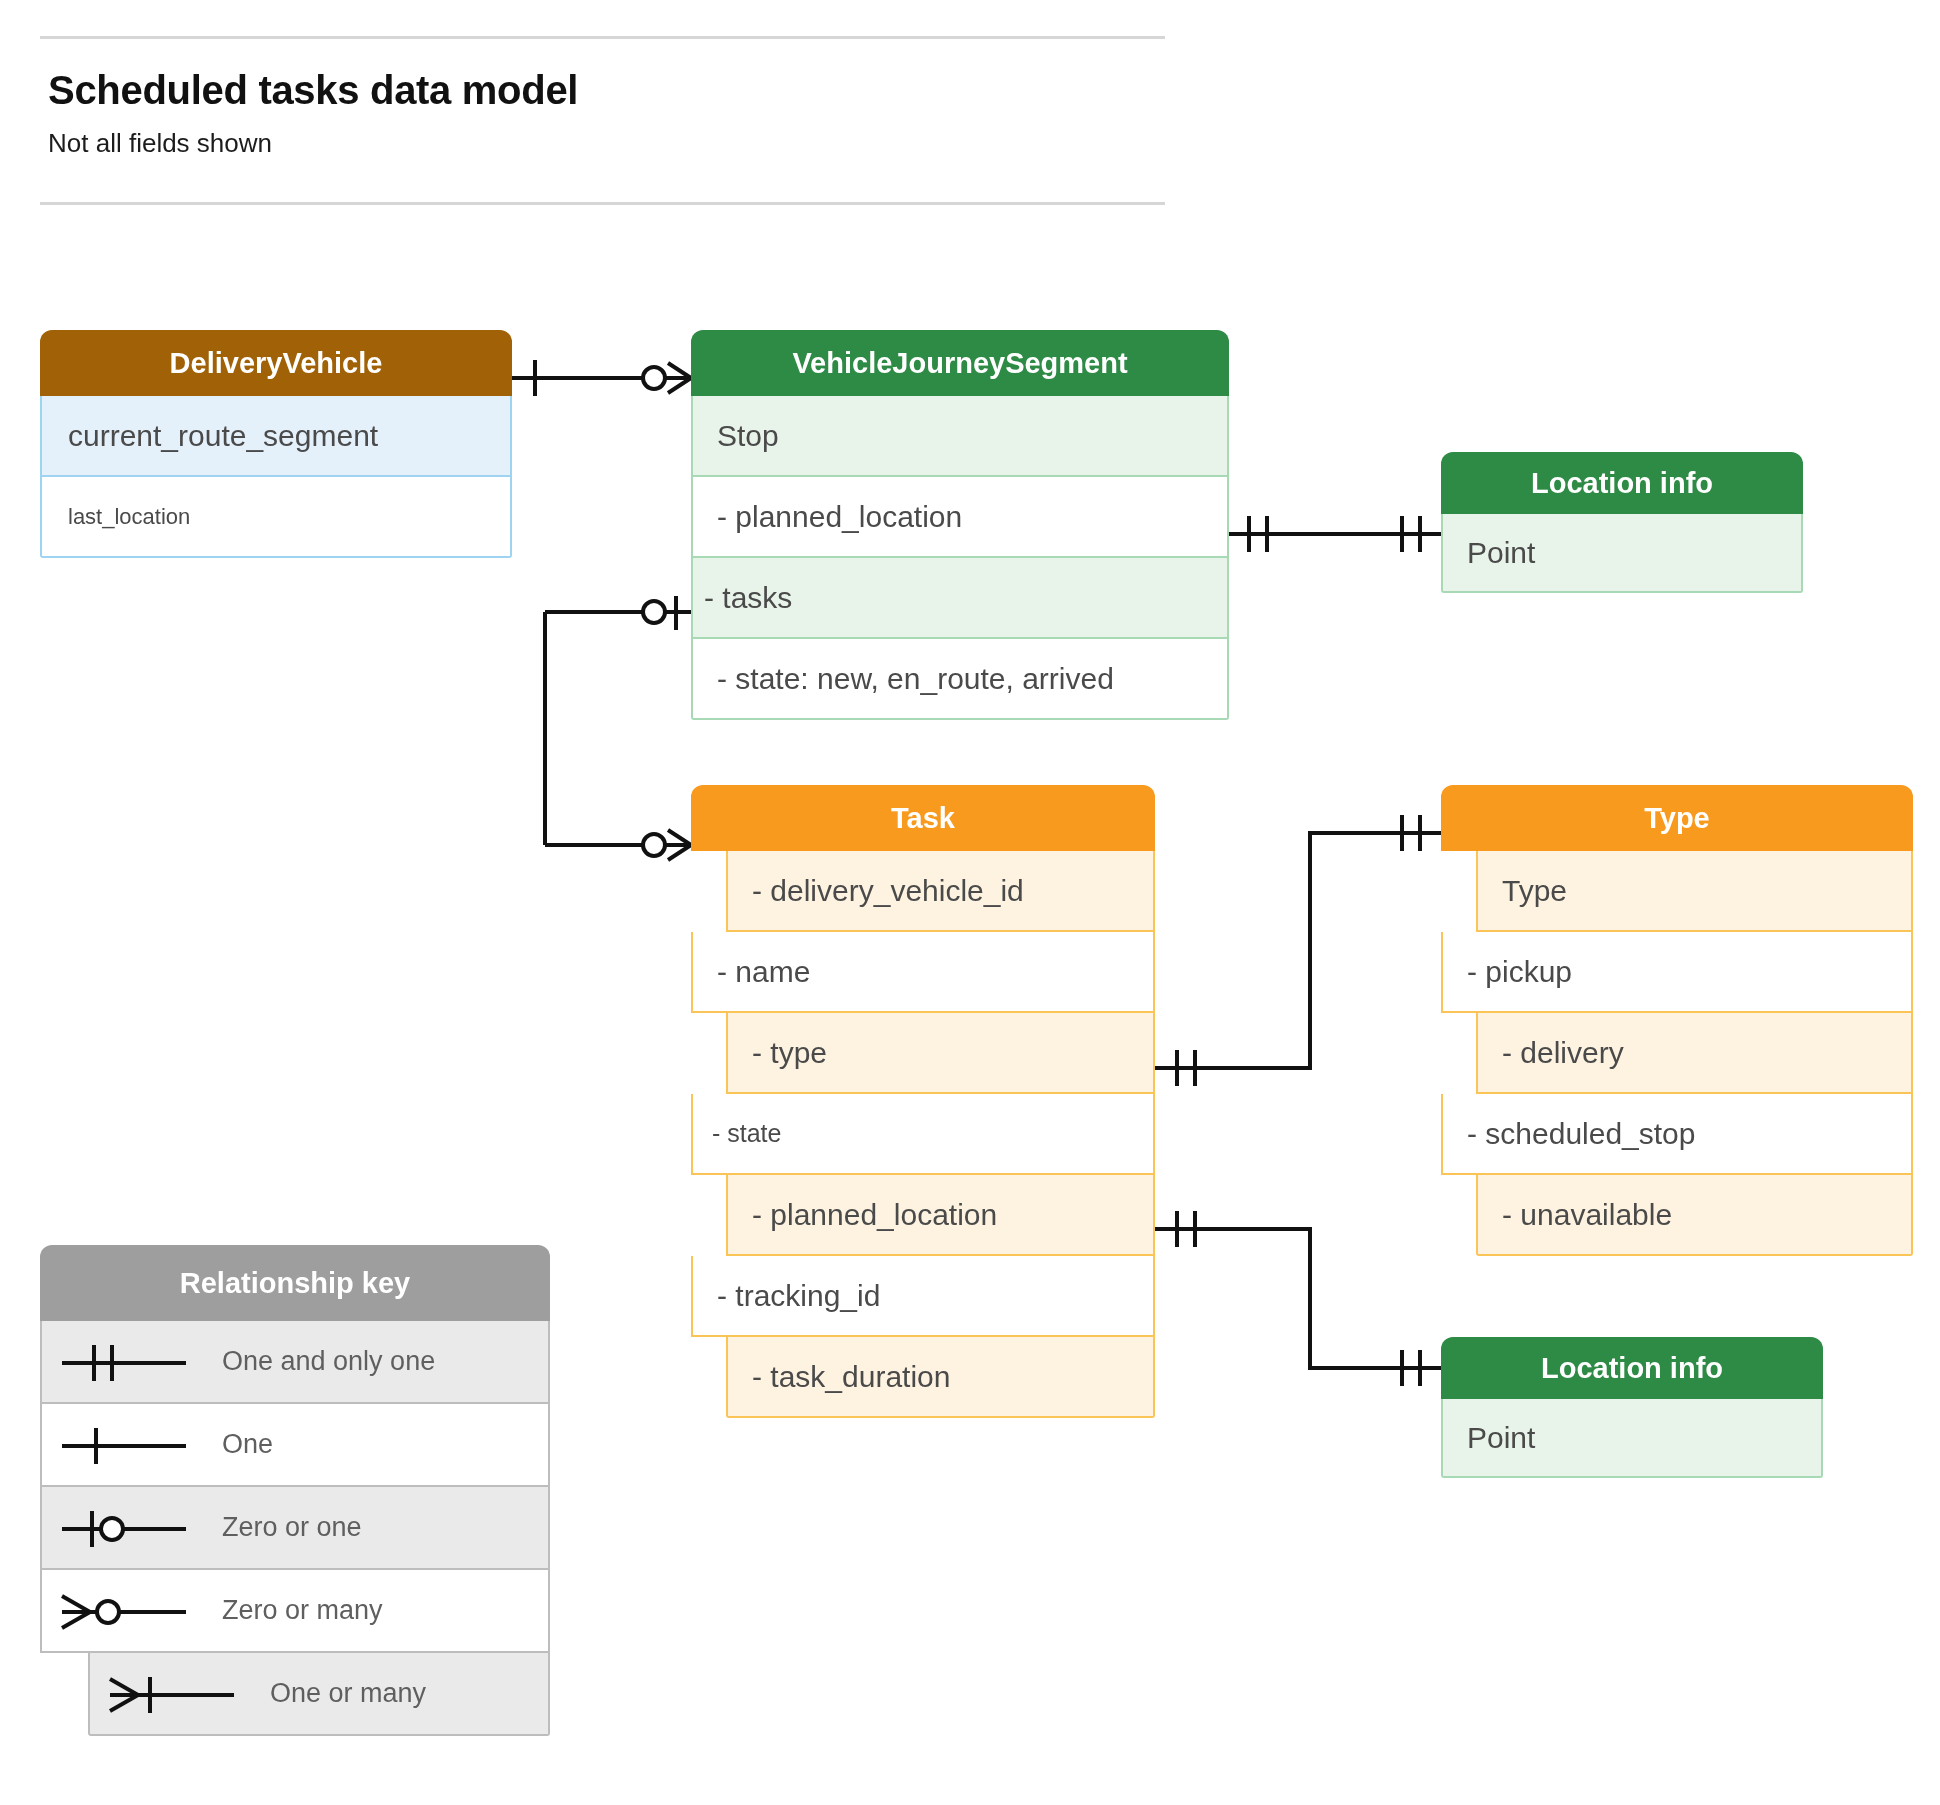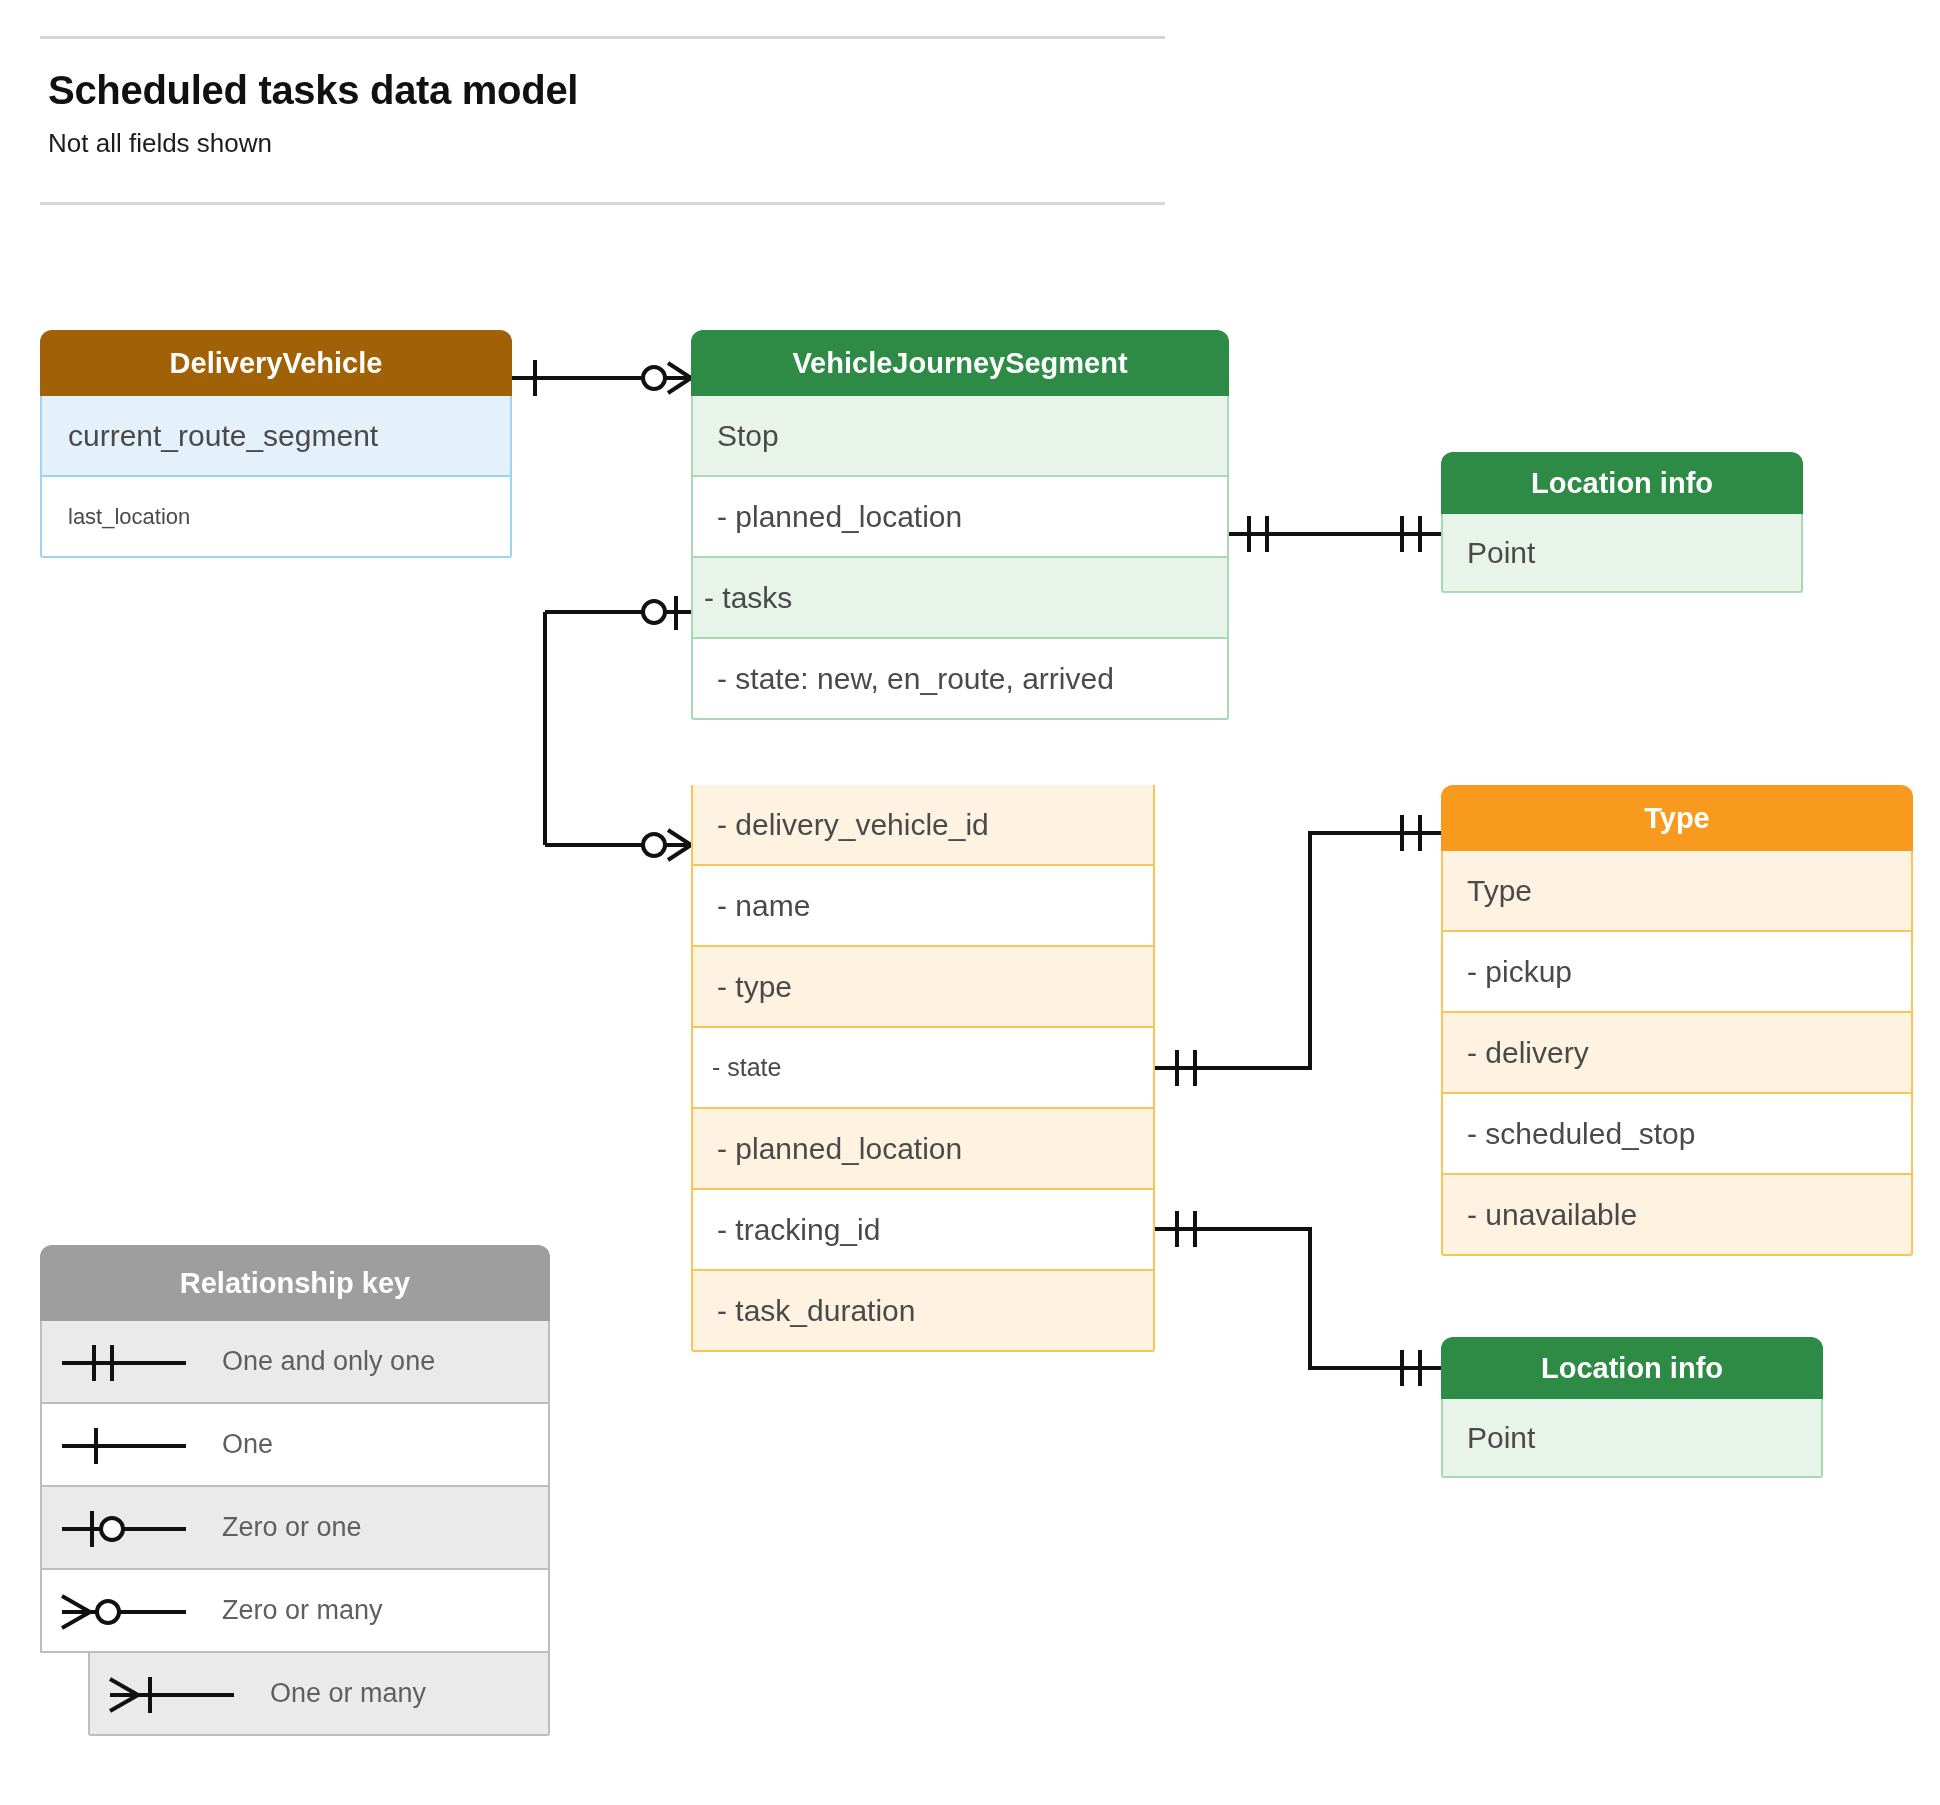--- a/index.html
+++ b/index.html
@@ -55,21 +55,21 @@
 
   
   .sc-green .hdr{background:#2e8b46;}
   .sc-green .row{border-color:#a6d9b4;}
   .sc-green .row.tint{background:#e8f4ea;}
   .sc-green .row.plain{background:#ffffff;}
 
   
   .sc-orange .hdr{background:#f79a1e;}
   .sc-orange .row{border-color:#fbc457;}
-  .sc-orange .row.tint{background:#fdf3e0;}
+  .sc-orange .row.tint{background:#fdf3e0;margin-left:35px;}
   .sc-orange .row.plain{background:#ffffff;}
 
   
   .sc-grey .hdr{background:#9e9e9e;}
   .sc-grey .row{border-color:#bdbdbd;}
   .sc-grey .row.tint{background:#eaeaea;}
   .sc-grey .row.plain{background:#ffffff;}
 
   
   .legend-row{position:relative;}
@@ -168,20 +168,21 @@
   </div>
 
   <div class="entity sc-green" style="left:1441px;top:452px;width:362px;">
     <div class="hdr" style="height:62px;font-size:29px;">Location info</div>
     <div class="row tint last" style="height:79px;font-size:30px;padding-left:24px;">
         <span>Point</span>
       </div>
   </div>
 
   <div class="entity sc-orange" style="left:691px;top:785px;width:464px;">
+    <div class="hdr" style="height:66px;font-size:29px;">Task</div>
     <div class="row tint" style="height:81px;font-size:30px;padding-left:24px;">
         <span>- delivery_vehicle_id</span>
       </div>
     <div class="row plain" style="height:81px;font-size:30px;padding-left:24px;">
         <span>- name</span>
       </div>
     <div class="row tint" style="height:81px;font-size:30px;padding-left:24px;">
         <span>- type</span>
       </div>
     <div class="row plain" style="height:81px;font-size:25px;padding-left:19px;">

